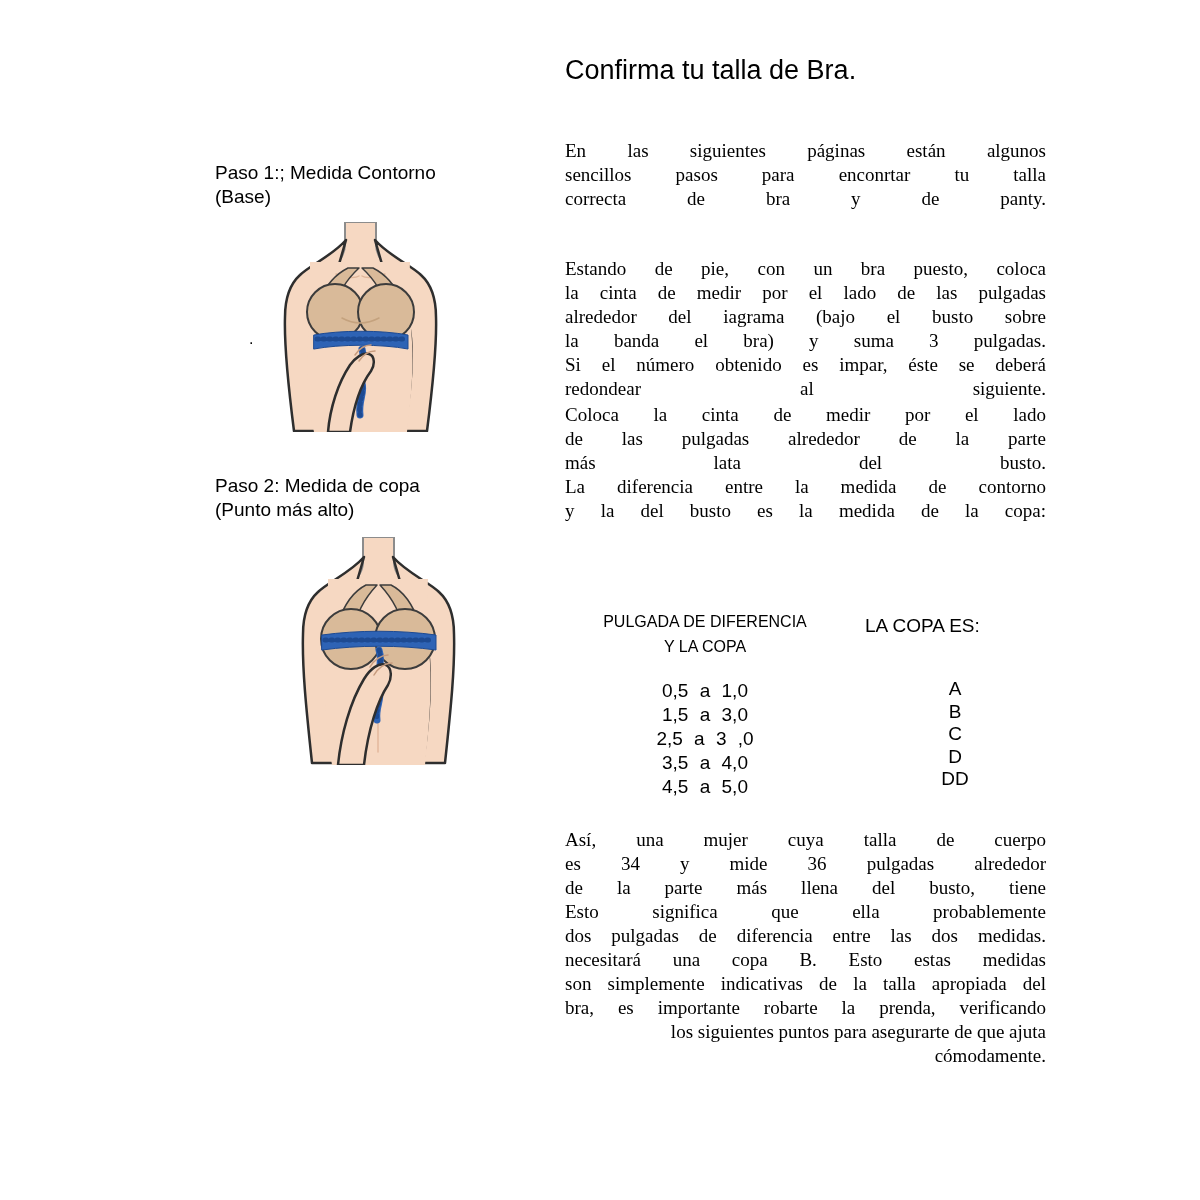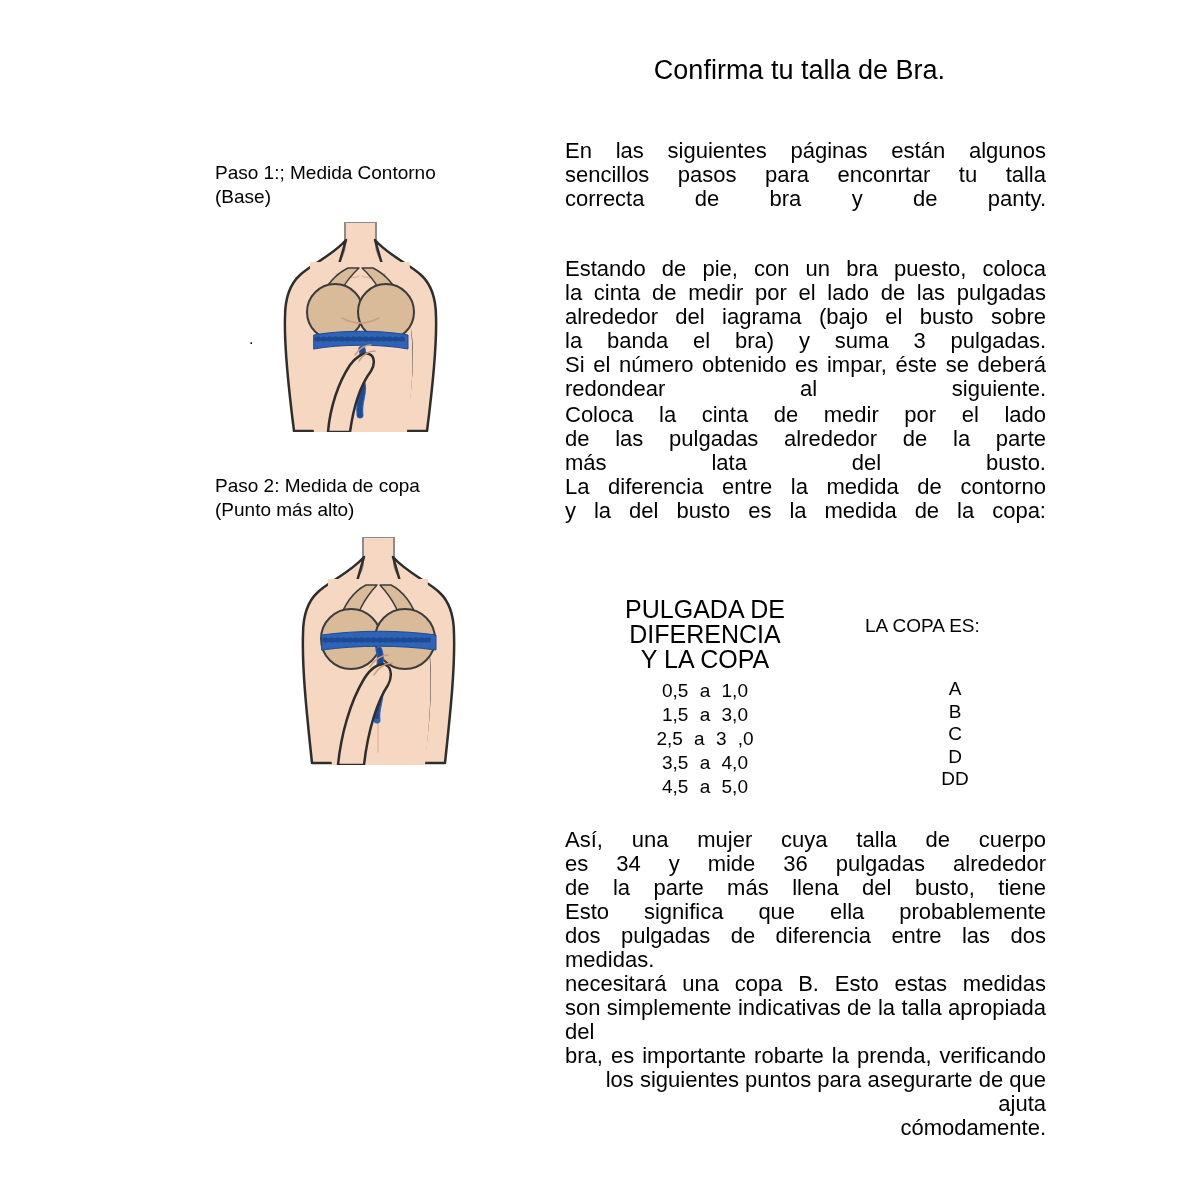--- a/index.html
+++ b/index.html
@@ -2,38 +2,38 @@
 <html><head>
 <meta charset="utf-8">
 <style>
   html,body{margin:0;padding:0;}
   body{
     width:1200px;height:1200px;position:relative;background:#ffffff;
     font-family:"Liberation Sans", sans-serif;color:#000;overflow:hidden;
   }
   .abs{position:absolute;}
   .title{
-    left:545px;top:54px;width:400px;text-align:right;
+    left:565px;top:54px;width:400px;text-align:left;
     font-size:27px;line-height:32px;
   }
   .step-label{
     left:215px;width:300px;text-align:left;font-size:19px;line-height:24px;
   }
   .step1-label{top:161px;}
   .step2-label{top:474px;}
-  .para{left:565px;width:481px;font-size:22px;line-height:24px;}
+  .para{left:565px;width:481px;font-size:19px;line-height:24px;font-family:Liberation Serif, serif;}
   .p-intro{top:139px;}
   .p-step1{top:236px;margin-top:21px;}
   .p-step2{top:403px;}
   .p-example{top:828px;}
   .line{text-align:justify;text-align-last:justify;}
   .line.noj{text-align:right;text-align-last:auto;}
   .cline{text-align:center;}
   .size-table{left:565px;top:597px;width:481px;height:215px;}
-  .t-diff-header{left:0;top:0;width:280px;font-size:25px;line-height:25px;}
+  .t-diff-header{left:0;top:12px;width:280px;font-size:16px;line-height:25px;}
   .t-cup-header{left:300px;top:18px;width:180px;font-size:19px;}
   .t-values{left:0;top:82px;width:280px;font-size:19px;line-height:24px;word-spacing:6px;}
   .t-cups{left:300px;top:81px;width:180px;font-size:19px;line-height:22.5px;}
   .stray-dot{left:249px;top:331px;font-size:16px;line-height:16px;}
   .fig1{left:258px;top:222px;}
   .fig2{left:278px;top:537px;}
 </style>
 </head>
 <body>
 

